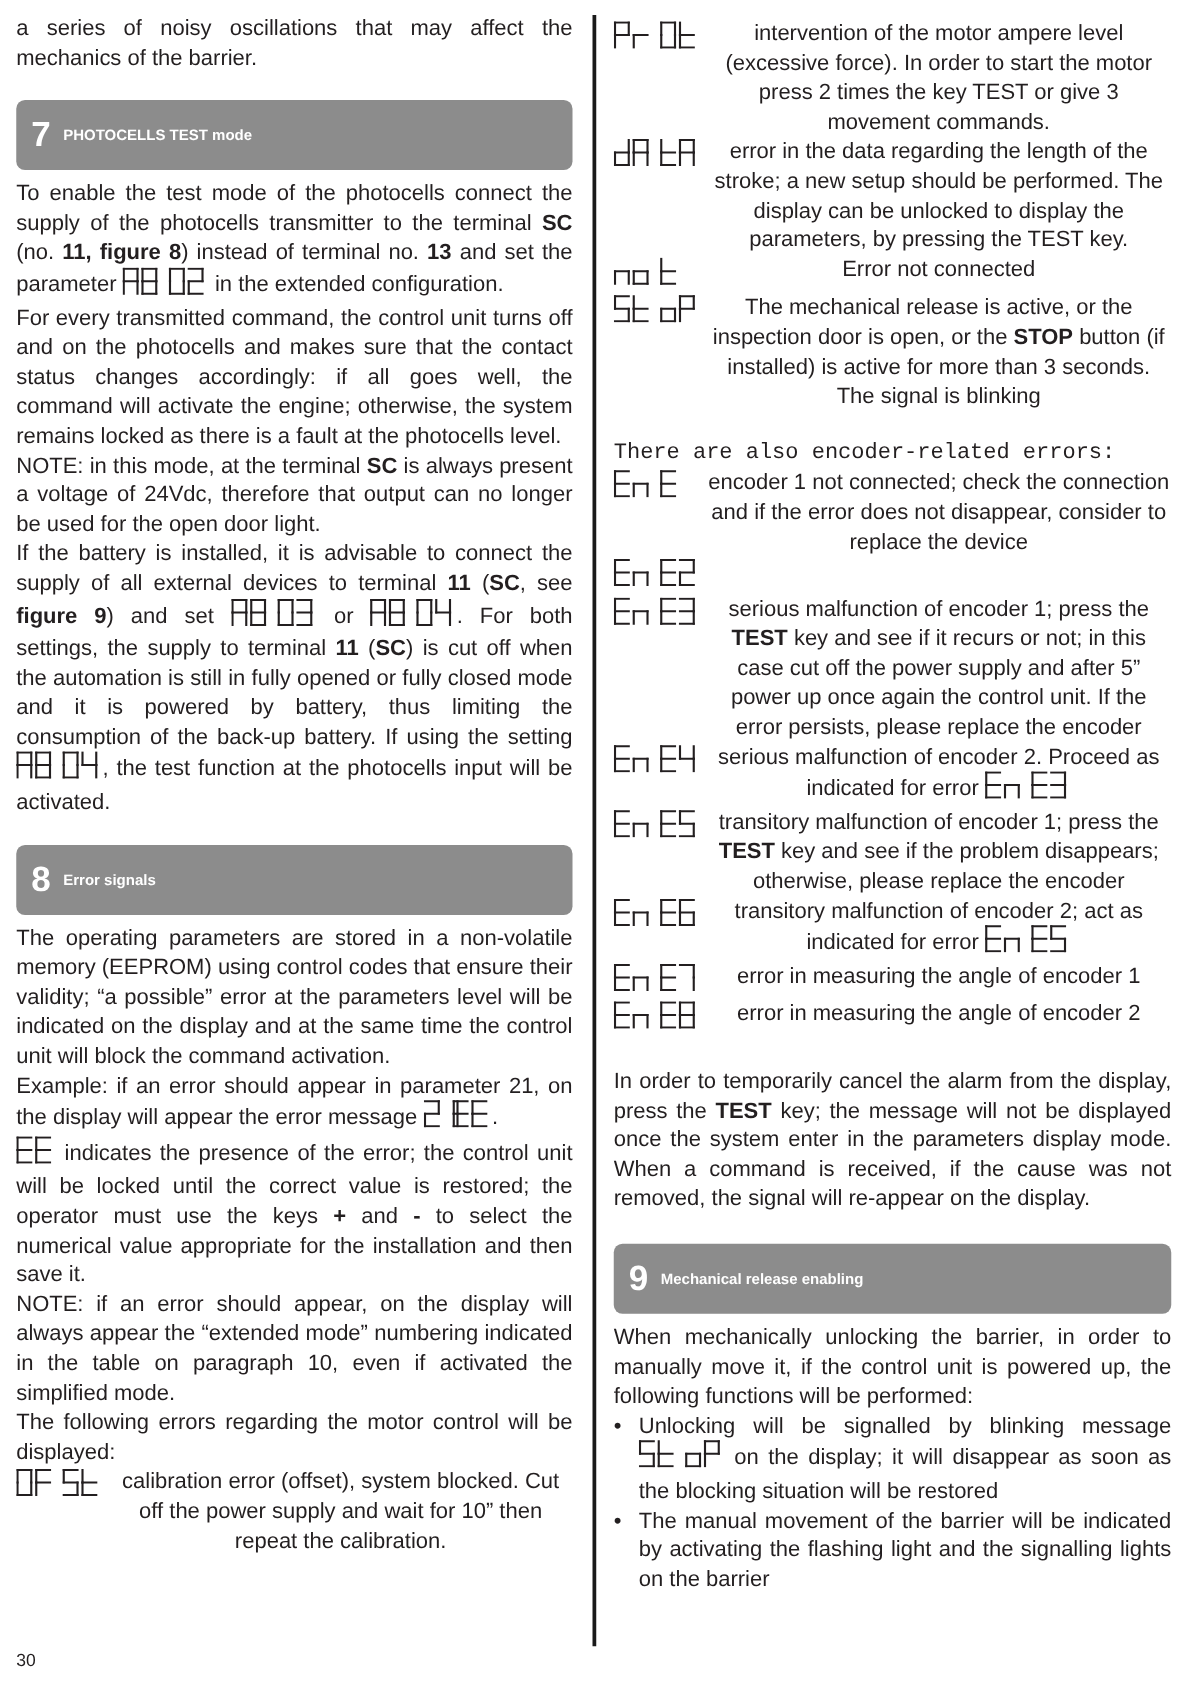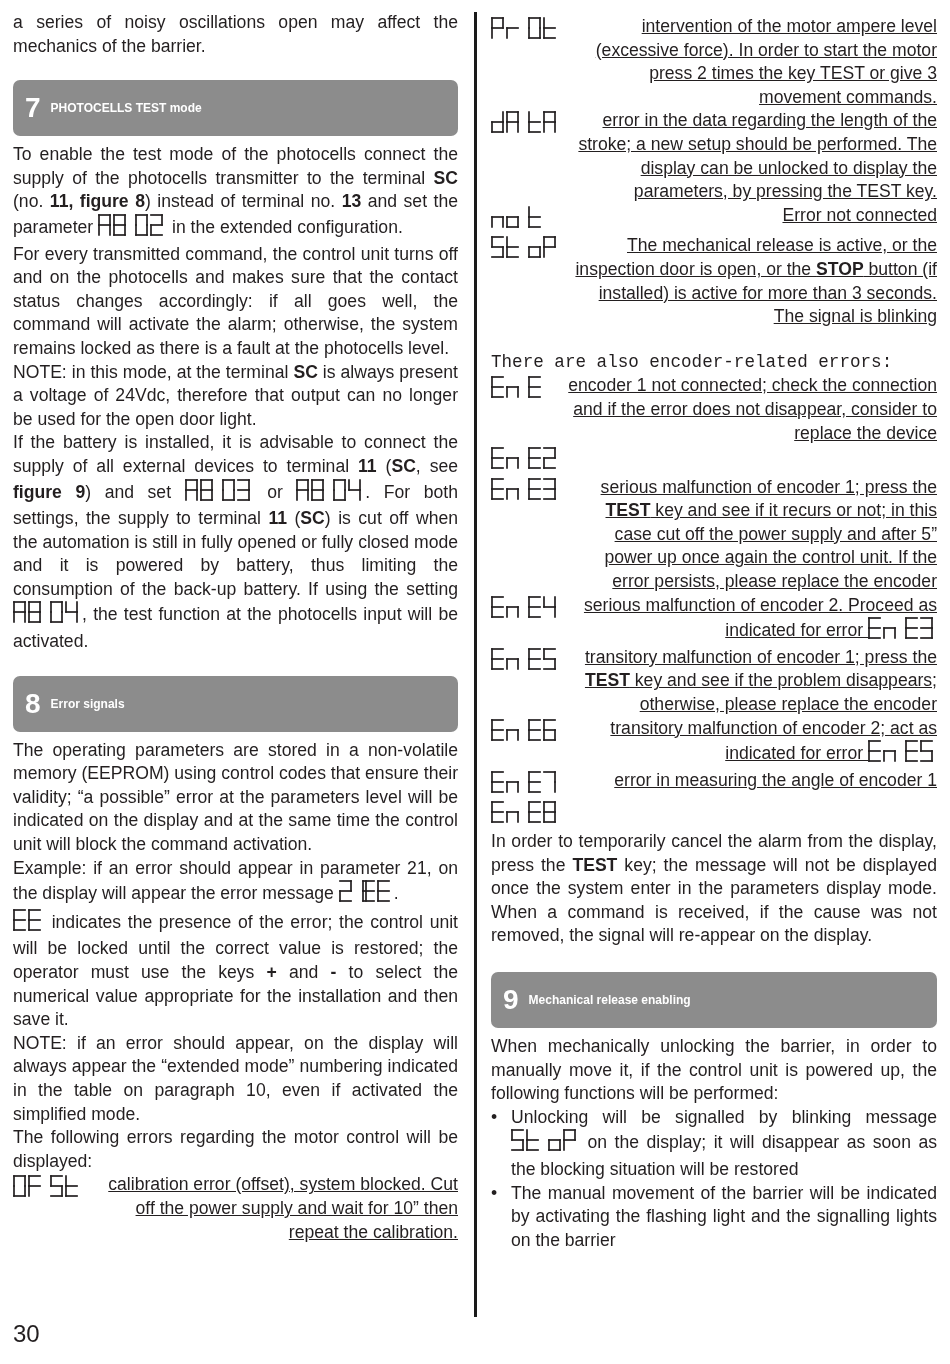--- a/index.html
+++ b/index.html
@@ -11,33 +11,33 @@
   .divider { position:absolute; left:474px; top:12px; width:3px; height:1305px; background:#1a1a1a; }
   p, .para { margin:0; font-size:17.6px; line-height:23.6px; text-align:justify; }
   .sec-head { background:#8c8c8c; border-radius:7px; color:#ffffff; height:56px;
               display:flex; align-items:center; padding-left:12px; box-sizing:border-box; }
   .sec-num { font-size:28px; font-weight:bold; margin-right:10px; }
   .sec-title { font-size:12px; font-weight:bold; }
   b { font-weight:bold; }
   .seg { display:inline-block; vertical-align:-3px; }
   .err { display:flex; font-size:17.6px; line-height:23.6px; }
   .err .code { width:74px; flex:none; padding-top:2px; }
-  .err .desc { flex:1; text-align:right;text-decoration:underline; }
+  .err .desc { flex:1; text-align:center; }
   .bullet { display:flex; font-size:17.6px; line-height:23.6px; }
   .bullet .dot { width:20px; flex:none; }
   .bullet .txt { flex:1; text-align:justify; }
-  .page-num { position:absolute; left:13px; top:1320px; font-size:24px; }
+  .page-num { position:absolute; left:13px; top:1320px; font-size:14px; }
 </style>
 </head>
 <body>
 
 <div class="divider"></div>
 
 <div class="col col-left">
-  <p style="margin-top:11px;">a series of noisy oscillations open may affect the mechanics of the barrier.</p>
+  <p style="margin-top:11px;">a series of noisy oscillations that may affect the mechanics of the barrier.</p>
 
   <div class="sec-head" style="margin-top:22px;">
     <span class="sec-num">7</span>
     <span class="sec-title">PHOTOCELLS TEST mode</span>
   </div>
 
   <p style="margin-top:7px;"><span>To enable the test mode of the photocells connect the supply of the photocells transmitter to the terminal </span><b>SC</b><span> (no. </span><b>11, figure 8</b><span>) instead of terminal no. </span><b>13</b><span> and set the parameter </span><span class="seg" title="AB 02"><svg width="69" height="22" viewBox="0 -1 69 22" fill="none" stroke="#231f20" stroke-width="1.7" stroke-linecap="square">
           <line x1="1" y1="0" x2="12" y2="0"></line>
           <line x1="12" y1="0" x2="12" y2="10"></line>
           <line x1="12" y1="10" x2="12" y2="20"></line>
@@ -56,21 +56,21 @@
           <line x1="49" y1="10" x2="49" y2="20"></line>
           <line x1="38" y1="20" x2="49" y2="20"></line>
           <line x1="38" y1="10" x2="38" y2="20"></line>
           <line x1="38" y1="0" x2="38" y2="10"></line>
           <line x1="53" y1="0" x2="64" y2="0"></line>
           <line x1="64" y1="0" x2="64" y2="10"></line>
           <line x1="53" y1="20" x2="64" y2="20"></line>
           <line x1="53" y1="10" x2="53" y2="20"></line>
           <line x1="53" y1="10" x2="64" y2="10"></line>
         </svg></span><span> in the extended configuration.</span></p>
-  <p>For every transmitted command, the control unit turns off and on the photocells and makes sure that the contact status changes accordingly: if all goes well, the command will activate the alarm; otherwise, the system remains locked as there is a fault at the photocells level.</p>
+  <p>For every transmitted command, the control unit turns off and on the photocells and makes sure that the contact status changes accordingly: if all goes well, the command will activate the engine; otherwise, the system remains locked as there is a fault at the photocells level.</p>
   <p><span>NOTE: in this mode, at the terminal </span><b>SC</b><span> is always present a voltage of 24Vdc, therefore that output can no longer be used for the open door light.</span></p>
   <p><span>If the battery is installed, it is advisable to connect the supply of all external devices to terminal </span><b>11</b><span> (</span><b>SC</b><span>, see </span><b>figure 9</b><span>) and set </span><span class="seg" title="AB 03"><svg width="69" height="22" viewBox="0 -1 69 22" fill="none" stroke="#231f20" stroke-width="1.7" stroke-linecap="square">
           <line x1="1" y1="0" x2="12" y2="0"></line>
           <line x1="12" y1="0" x2="12" y2="10"></line>
           <line x1="12" y1="10" x2="12" y2="20"></line>
           <line x1="1" y1="10" x2="1" y2="20"></line>
           <line x1="1" y1="0" x2="1" y2="10"></line>
           <line x1="1" y1="10" x2="12" y2="10"></line>
           <line x1="16" y1="0" x2="27" y2="0"></line>
           <line x1="27" y1="0" x2="27" y2="10"></line>
@@ -508,23 +508,24 @@
             <line x1="38" y1="0" x2="38" y2="10"></line>
             <line x1="38" y1="10" x2="49" y2="10"></line>
             <line x1="53" y1="0" x2="64" y2="0"></line>
             <line x1="64" y1="0" x2="64" y2="10"></line>
             <line x1="64" y1="10" x2="64" y2="20"></line>
             <line x1="53" y1="20" x2="64" y2="20"></line>
             <line x1="53" y1="10" x2="53" y2="20"></line>
             <line x1="53" y1="0" x2="53" y2="10"></line>
             <line x1="53" y1="10" x2="64" y2="10"></line>
           </svg></span></span>
-  </div>
-
-  <p style=""><span>In order to temporarily cancel the alarm from the display, press the </span><b>TEST</b><span> key; the message will not be displayed once the system enter in the parameters display mode. When a command is received, if the cause was not removed, the signal will re-appear on the display.</span></p>
+    <span class="desc">error in measuring the angle of encoder 2</span>
+  </div>
+
+  <p style="margin-top:23px;"><span>In order to temporarily cancel the alarm from the display, press the </span><b>TEST</b><span> key; the message will not be displayed once the system enter in the parameters display mode. When a command is received, if the cause was not removed, the signal will re-appear on the display.</span></p>
 
   <div class="sec-head" style="margin-top:24px;">
     <span class="sec-num">9</span>
     <span class="sec-title">Mechanical release enabling</span>
   </div>
 
   <p style="margin-top:7px;">When mechanically unlocking the barrier, in order to manually move it, if the control unit is powered up, the following functions will be performed:</p>
   <div class="bullet">
     <span class="dot">•</span>
     <span class="txt"><span>Unlocking will be signalled by blinking message </span><span class="seg" title="St oP"><svg width="69" height="22" viewBox="0 -1 69 22" fill="none" stroke="#231f20" stroke-width="1.7" stroke-linecap="square">

